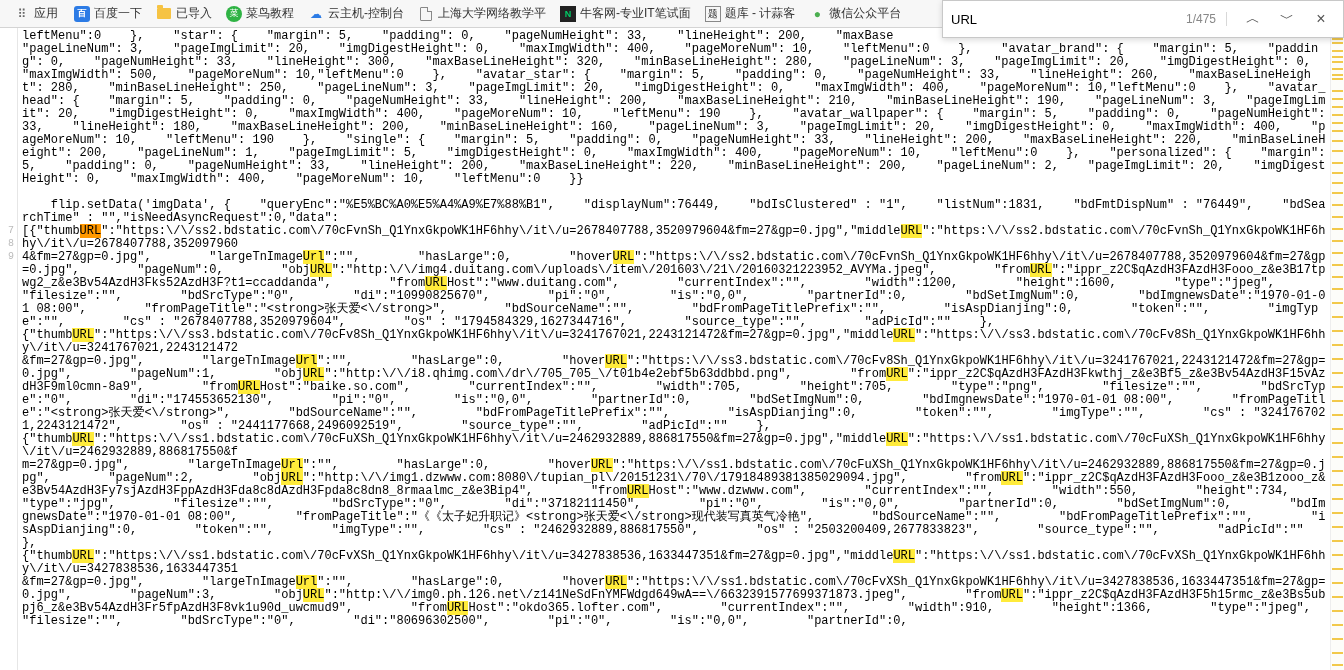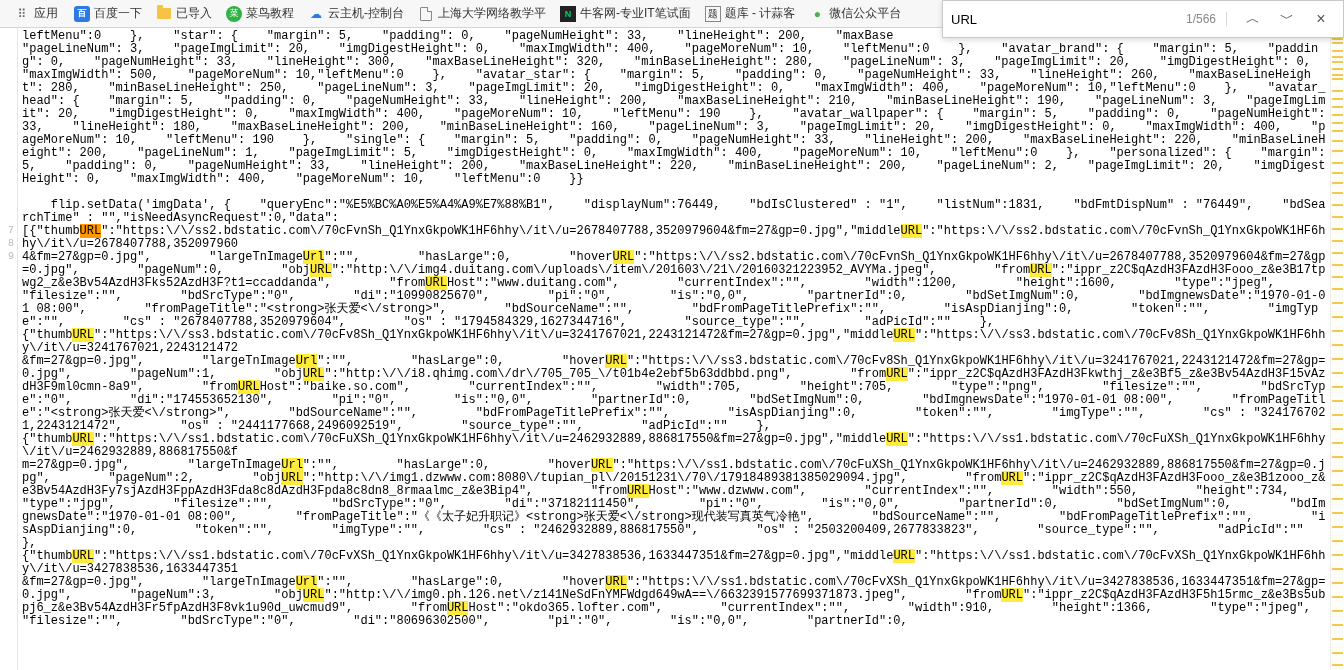--- a/index.html
+++ b/index.html
@@ -173,21 +173,21 @@
       </div>
       <div class="bm-item">
         <span class="bm-icon wechat-icon">●</span>
         <span>微信公众平台</span>
       </div>
     </div>
 </div>
 
 <div class="find-bar">
   <input class="find-input" value="URL" style="">
-  <span class="find-count">1/566</span>
+  <span class="find-count">1/475</span>
   <div class="find-btn">
       <span class="chev">︿</span>
     </div>
   <div class="find-btn">
       <span class="chev">﹀</span>
     </div>
   <div class="find-btn">
       <span class="close-x">×</span>
     </div>
 </div>

